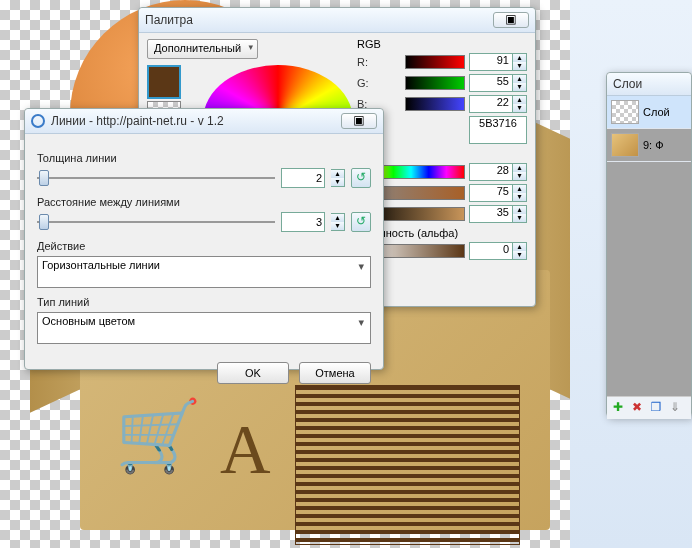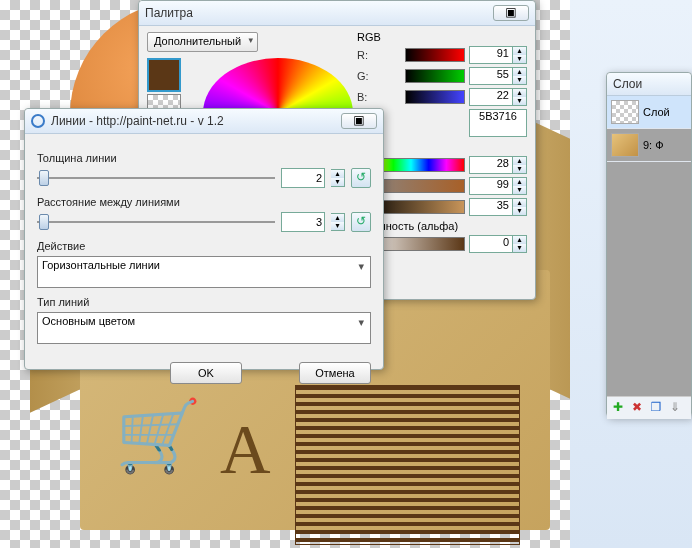--- a/index.html
+++ b/index.html
@@ -28,21 +28,21 @@
   .cart-icon { position:absolute; left:55px; top:375px; width:105px; height:100px; color:#6b4a1d; font-size:70px; }
   .letter-A { position:absolute; left:160px; top:390px; font-size:70px; font-family:serif; color:#6b4a1d; }
 
   
   .win { position:absolute; background:#f0f0f0; border:1px solid #9aa; box-shadow:2px 2px 8px rgba(0,0,0,.3); border-radius:4px; }
   .titlebar { display:flex; align-items:center; padding:4px 6px; background:linear-gradient(#f6fbff,#dce8f6); border-bottom:1px solid #bcd; border-radius:4px 4px 0 0; }
   .titlebar .title { flex:1; font-size:12px; color:#333; }
   .close-btn { width:36px; height:16px; border:1px solid #9aa; border-radius:3px; background:linear-gradient(#fff,#e1e9f3); text-align:center; font-size:12px; line-height:13px; cursor:pointer; }
 
   
-  .palette { left:138px; top:0; width:398px; height:300px; }
+  .palette { left:138px; top:7px; width:398px; height:300px; }
   .palette-body { padding:6px 8px; }
   .palette-top { display:flex; gap:6px; margin-bottom:6px; }
   .combo { height:20px; border:1px solid #999; background:linear-gradient(#fff,#e7e7e7); padding:2px 16px 2px 6px; border-radius:2px; position:relative; }
   .combo::after { content:"▾"; position:absolute; right:4px; top:2px; font-size:9px; color:#555; }
   .btn-sm { height:20px; border:1px solid #999; background:linear-gradient(#fff,#e7e7e7); padding:0 8px; border-radius:2px; }
   .swatch-col { float:left; width:50px; }
   .swatch-big { width:34px; height:34px; border:2px solid #39c; background:#5b3716; margin-bottom:2px; }
   .swatch-check { width:34px; height:34px; border:1px solid #888;
     background-image:linear-gradient(45deg,#ccc 25%,transparent 25%,transparent 75%,#ccc 75%),linear-gradient(45deg,#ccc 25%,transparent 25%,transparent 75%,#ccc 75%);
     background-size:10px 10px; background-position:0 0,5px 5px; background-color:#fff; }
@@ -63,21 +63,21 @@
   .field-label { margin:8px 0 4px; color:#222; }
   .slider-row { display:flex; align-items:center; gap:6px; }
   .slider { flex:1; height:20px; position:relative; }
   .slider-track { position:absolute; left:0; right:0; top:9px; height:2px; background:#999; }
   .slider-thumb { position:absolute; left:2px; top:2px; width:10px; height:16px; background:linear-gradient(#f0f6fb,#bcd0e6); border:1px solid #6b8aac; border-radius:2px; }
   .num-input { width:44px; height:20px; border:1px solid #7a9; text-align:right; padding-right:2px; background:#fff; }
   .icon-btn { width:20px; height:20px; border:1px solid #7a9; border-radius:2px; background:linear-gradient(#f4f9fd,#d3e3f1); text-align:center; line-height:17px; color:#2a6; font-size:12px; cursor:pointer; }
   .select { width:100%; height:32px; border:1px solid #888; background:#fff; padding:2px 4px; position:relative; }
   .select::after { content:"▾"; position:absolute; right:6px; top:3px; color:#555; }
   .dlg-buttons { display:flex; justify-content:flex-end; gap:10px; padding:8px 12px 12px; }
-  .dlg-btn { width:72px; height:22px; border:1px solid #8a8a8a; border-radius:3px; background:linear-gradient(#fff,#e4e4e4);margin-left:47px; }
+  .dlg-btn { width:72px; height:22px; border:1px solid #8a8a8a; border-radius:3px; background:linear-gradient(#fff,#e4e4e4); }
 
   
   .layers { left:606px; top:72px; width:86px; height:345px; }
   .layers-body { background:#a3a3a3; height:300px; overflow:hidden; }
   .layer-row { display:flex; align-items:center; padding:4px; border-bottom:1px solid #e0e6ee; gap:4px; }
   .layer-row.sel { background:#cfe4fb; }
   .layer-thumb { width:28px; height:24px; border:1px solid #aaa; background:#fff; }
   .layer-thumb.check {
     background-image:linear-gradient(45deg,#ccc 25%,transparent 25%,transparent 75%,#ccc 75%),linear-gradient(45deg,#ccc 25%,transparent 25%,transparent 75%,#ccc 75%);
     background-size:8px 8px; background-position:0 0,4px 4px; background-color:#fff;}
@@ -153,21 +153,21 @@
       <div class="rgb-row">
         <div class="grad" style="background:linear-gradient(90deg,red,yellow,lime,cyan,blue,magenta,red);"></div>
         <span class="num-box">28</span>
         <span class="stepper">
             <div>▴</div>
             <div>▾</div>
           </span>
       </div>
       <div class="rgb-row">
         <div class="grad" style="background:linear-gradient(90deg,#888,#a86028);"></div>
-        <span class="num-box">99</span>
+        <span class="num-box">75</span>
         <span class="stepper">
             <div>▴</div>
             <div>▾</div>
           </span>
       </div>
       <div class="rgb-row">
         <div class="grad" style="background:linear-gradient(90deg,#000,#c8955a);"></div>
         <span class="num-box">35</span>
         <span class="stepper">
             <div>▴</div>

